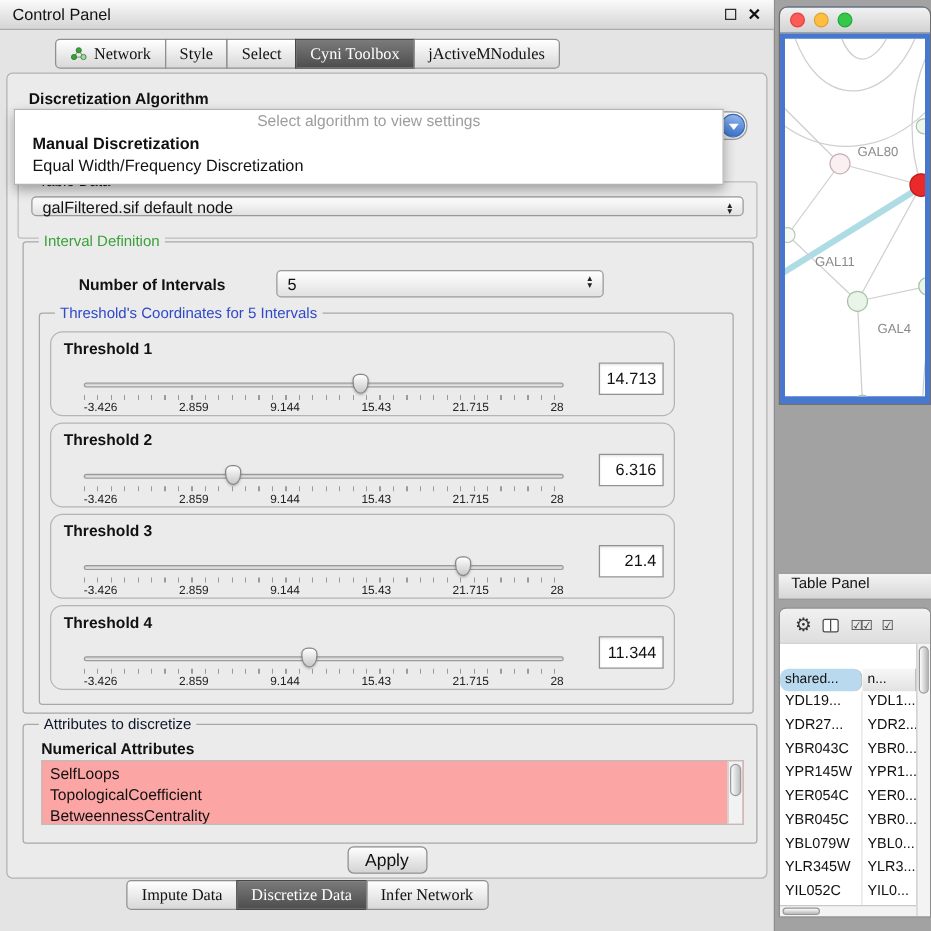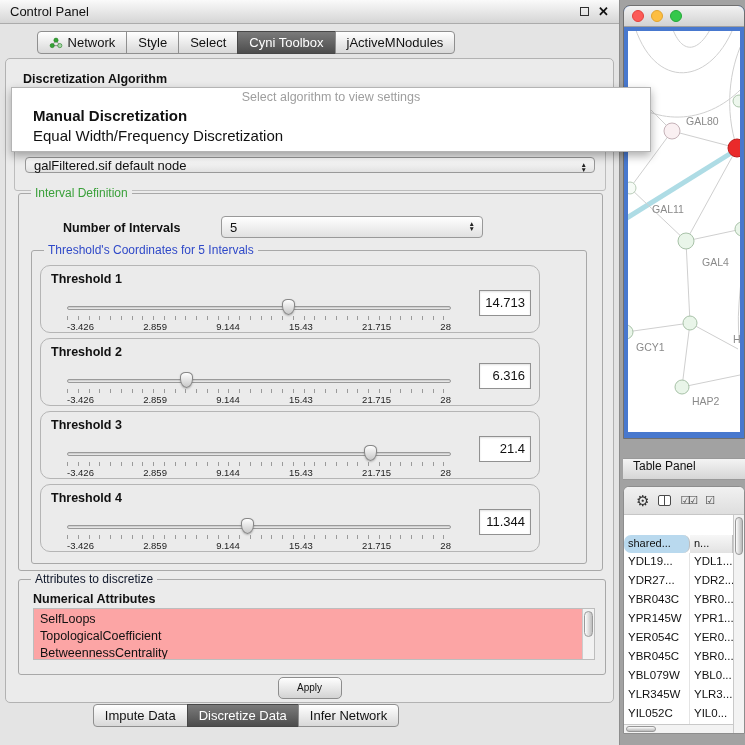--- a/index.html
+++ b/index.html
@@ -5,41 +5,41 @@
   *{box-sizing:border-box;}
   html,body{width:745px;height:745px;margin:0;overflow:hidden;background:#a2a2a2;
     font-family:"Liberation Sans",sans-serif;color:#111;}
   
   .control-panel{position:absolute;left:0;top:0;width:620px;height:745px;background:#e4e4e4;border-right:1px solid #8d8d8d;}
   .cp-titlebar{position:absolute;left:0;top:0;right:0;height:24px;background:linear-gradient(#fafafa,#d5d5d5);
     border-bottom:1px solid #ababab;display:flex;align-items:center;padding:0 10px;font-size:13px;}
   .win-btns{margin-left:auto;display:flex;align-items:center;gap:9px;}
   .float-box{width:9px;height:9px;border:1.5px solid #2e2e2e;display:inline-block;}
   .close-x{font-size:13px;font-weight:700;line-height:1;}
-  .tabrow{position:absolute;left:0;width:492px;display:flex;justify-content:center;}
+  .tabrow{position:absolute;left:0;width:492px;display:flex;justify-content:center;font-family:Liberation Serif, serif;}
   #top-tabs{top:31px;}
   #bottom-tabs{top:704px;}
   .seg{display:flex;align-items:center;gap:5px;padding:3px 11px;font-size:13px;white-space:nowrap;
     background:linear-gradient(#ffffff,#d8d8d8);border:1px solid #8f8f8f;margin-left:-1px;}
   .seg:first-child{border-radius:4px 0 0 4px;margin-left:0;}
   .seg:last-child{border-radius:0 4px 4px 0;}
   .seg.selected{background:linear-gradient(#7b7b7b,#4d4d4d);color:#fff;border-color:#474747;}
   .cp-body{position:absolute;left:5px;top:58px;width:609px;height:645px;background:#ebebeb;
     border:1px solid #b2b2b2;border-radius:5px;}
   .algo-title{position:absolute;left:17px;top:13px;font-size:12.5px;font-weight:700;}
   .combo-frag{position:absolute;left:556px;top:30px;width:36px;height:23px;border:1px solid #9b9b9b;
     border-radius:11px;background:linear-gradient(#ffffff,#e2e2e2);z-index:1;}
   .combo-frag .cap{position:absolute;right:1px;top:1px;width:19px;height:19px;border-radius:50%;
     background:linear-gradient(#93b7ec,#3c74cc);border:1px solid #3767b6;}
   .combo-frag .cap::after{content:"";position:absolute;left:4.5px;top:7px;border-left:4px solid transparent;
     border-right:4px solid transparent;border-top:5px solid #fff;}
-  .algo-popup{position:absolute;left:5px;top:28px;width:640px;z-index:5;background:#fff;
+  .algo-popup{position:absolute;left:5px;top:28px;width:568px;z-index:5;background:#fff;
     border:1px solid #b4b4b4;box-shadow:0 4px 9px rgba(0,0,0,.32);padding-bottom:5px;}
   .popup-prompt{font-size:12.5px;color:#9e9e9e;text-align:center;padding:2px 0;}
-  .popup-item{font-size:15px;padding:1px 1px 2px;margin-left:20px;}
+  .popup-item{font-size:13px;padding:1px 14px 2px;}
   .popup-item.bold{font-weight:700;}
   .tgroup{position:absolute;border:1px solid #a8a8a8;border-radius:3px;}
   .gtitle{position:absolute;top:-8px;left:12px;background:#ebebeb;padding:0 4px;font-size:12px;white-space:nowrap;}
   .td-group{left:8px;top:86px;width:592px;height:46px;border-color:#bdbdbd;}
   .combo{position:relative;height:16px;border:1px solid #999;border-radius:4px;
     background:linear-gradient(#ffffff,#e1e1e1);font-size:13px;display:flex;align-items:center;padding:0 24px 0 8px;}
   .combo .arrows{position:absolute;right:7px;top:5px;font-size:6.5px;line-height:4.8px;color:#222;
     display:flex;flex-direction:column;align-items:center;}
   #table-data-combo{position:absolute;left:10px;top:11px;width:570px;}
   .interval-group{left:12px;top:134px;width:585px;height:378px;}
@@ -67,23 +67,23 @@
   .attr-group>.gtitle{color:#0f172a;}
   .attr-list-title{position:absolute;left:14px;top:12px;font-size:12.5px;font-weight:700;}
   .attr-list{position:absolute;left:14px;right:10px;top:28px;height:52px;background:#fca5a5;
     border:1px solid #bdbdbd;overflow:hidden;padding-top:2px;}
   .attr-item{font-size:12.5px;line-height:17px;padding-left:6px;}
   .attr-scroll{position:absolute;right:0;top:0;bottom:0;width:12px;background:#f2f2f2;border-left:1px solid #ccc;}
   .attr-thumb{position:absolute;left:1px;right:1px;top:2px;height:26px;border-radius:5px;
     background:linear-gradient(90deg,#fdfdfd,#bdbdbd);border:1px solid #9a9a9a;}
   .apply-btn{position:absolute;left:50%;top:618px;transform:translateX(-50%);width:64px;height:22px;
     border:1px solid #8d8d8d;border-radius:5px;background:linear-gradient(#fefefe,#d3d3d3);
-    font-size:10px;text-align:center;line-height:20px;}
+    font-size:14px;text-align:center;line-height:20px;}
   
-  .network-window{position:absolute;left:623px;top:5px;width:122px;height:434px;border:1px solid #6f6f6f;
+  .network-window{position:absolute;left:623px;top:5px;width:122px;height:319px;border:1px solid #6f6f6f;
     border-radius:7px 7px 0 0;overflow:hidden;background:#4878ce;}
   .nw-titlebar{height:21px;background:linear-gradient(#f2f2f2,#d2d2d2);border-bottom:1px solid #9f9f9f;
     display:flex;align-items:center;gap:7px;padding-left:8px;}
   .tl{width:12px;height:12px;border-radius:50%;}
   .tl.red{background:#fc5b57;border:1px solid #e2403c;}
   .tl.yellow{background:#fdbe41;border:1px solid #e0a32f;}
   .tl.green{background:#35c84b;border:1px solid #24a839;}
   .nw-body{position:absolute;left:0;right:0;top:21px;bottom:0;padding:4px 4px 6px 4px;}
   .nw-canvas{width:100%;height:100%;background:#fff;position:relative;overflow:hidden;}
   #net-svg{position:absolute;left:0;top:0;}

